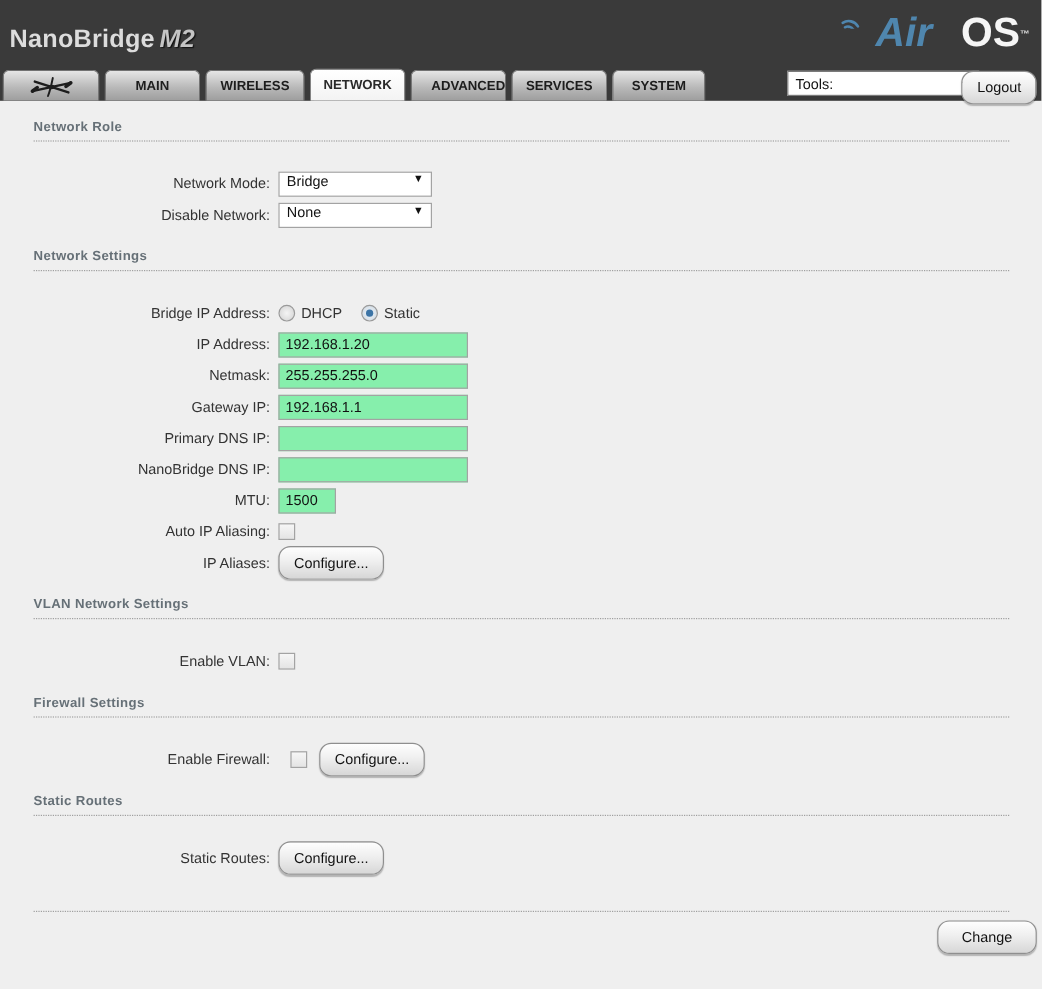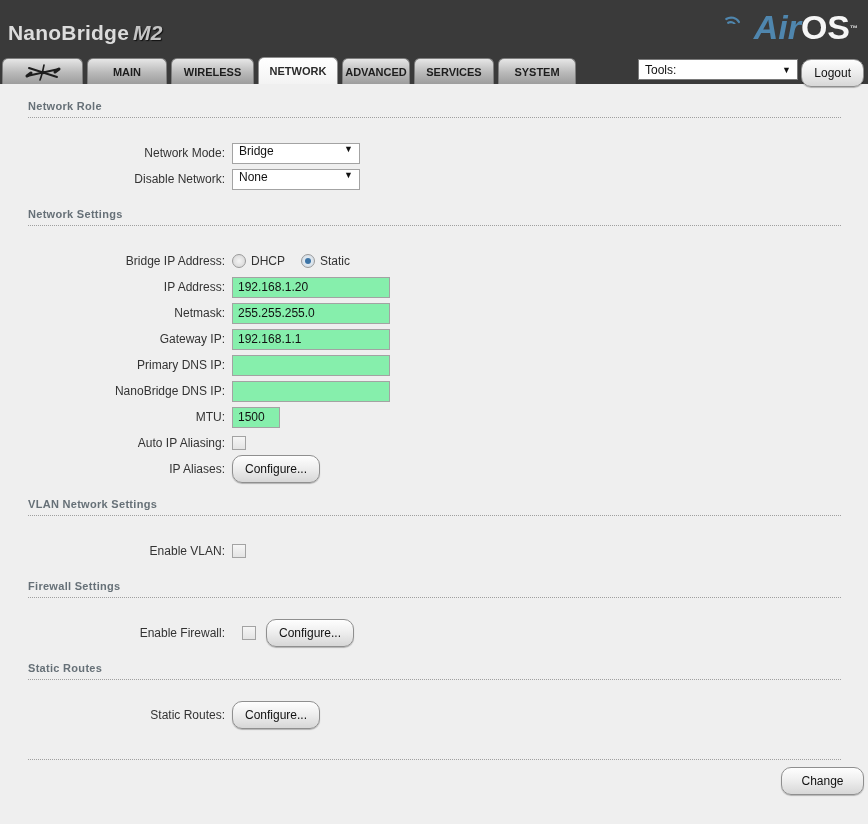--- a/index.html
+++ b/index.html
@@ -27,21 +27,21 @@
     color:#c4c4c4;
     padding-left:4px;
     text-shadow:1px 1px 1px #111;
   }
   .airos {
     position:absolute; right:10px; top:8px;
     font-size:34px; font-weight:bold; line-height:38px;
     white-space:nowrap;
   }
   .airos .air { color:#4f86ae; font-style:italic; position:relative; }
-  .airos .os  { color:#f5f5f5; }
+  .airos .os  { color:#f5f5f5;margin-left:24px; }
   .airos .tm  { color:#e0e0e0; font-size:8px; vertical-align:top; font-style:normal; position:relative; top:2px;}
   .wifi-arcs { position:absolute; right:58px; top:2px; }
 
   
   .tabbar {
     position:absolute; left:0; bottom:0;
     width:868px; height:27px;
     display:flex; align-items:flex-end;
     padding-left:2px;
   }
@@ -52,31 +52,31 @@
     background:linear-gradient(#e6e6e6,#b9b9b9 55%,#9d9d9d);
     color:#1d1d1d;
     font-size:11px; font-weight:bold;
     display:flex; align-items:center; justify-content:center;
     cursor:pointer;
   }
   .tab.icon-tab { width:81px; }
   .tab.t-main { width:80px; }
   .tab.t-wireless { width:83px; }
   .tab.t-network { width:80px; }
-  .tab.t-advanced { width:68px; }
+  .tab.t-advanced { width:80px;justify-content:flex-end; }
   .tab.t-services { width:80px; }
   .tab.t-system { width:78px;justify-content:center; }
   .tab.active {
     height:27px;
     background:linear-gradient(#ffffff,#f3f3f3);
     border-color:#8d8d8d;
     color:#2a2a2a;
   }
   .tools-box {
-    position:absolute; right:70px; top:2px;
+    position:absolute; right:52px; top:2px;
     width:160px; height:21px;
     background:#ffffff; border:1px solid #7a7a7a;
     font-size:12px; color:#111;
     display:flex; align-items:center;
     padding:0 6px; cursor:pointer;
   }
   .tools-box .arrow { margin-left:auto; font-size:9px; color:#111; }
   .btn {
     border:1px solid #8f8f8f; border-radius:10px;
     background:linear-gradient(#fefefe,#efefef 45%,#d7d7d7);

